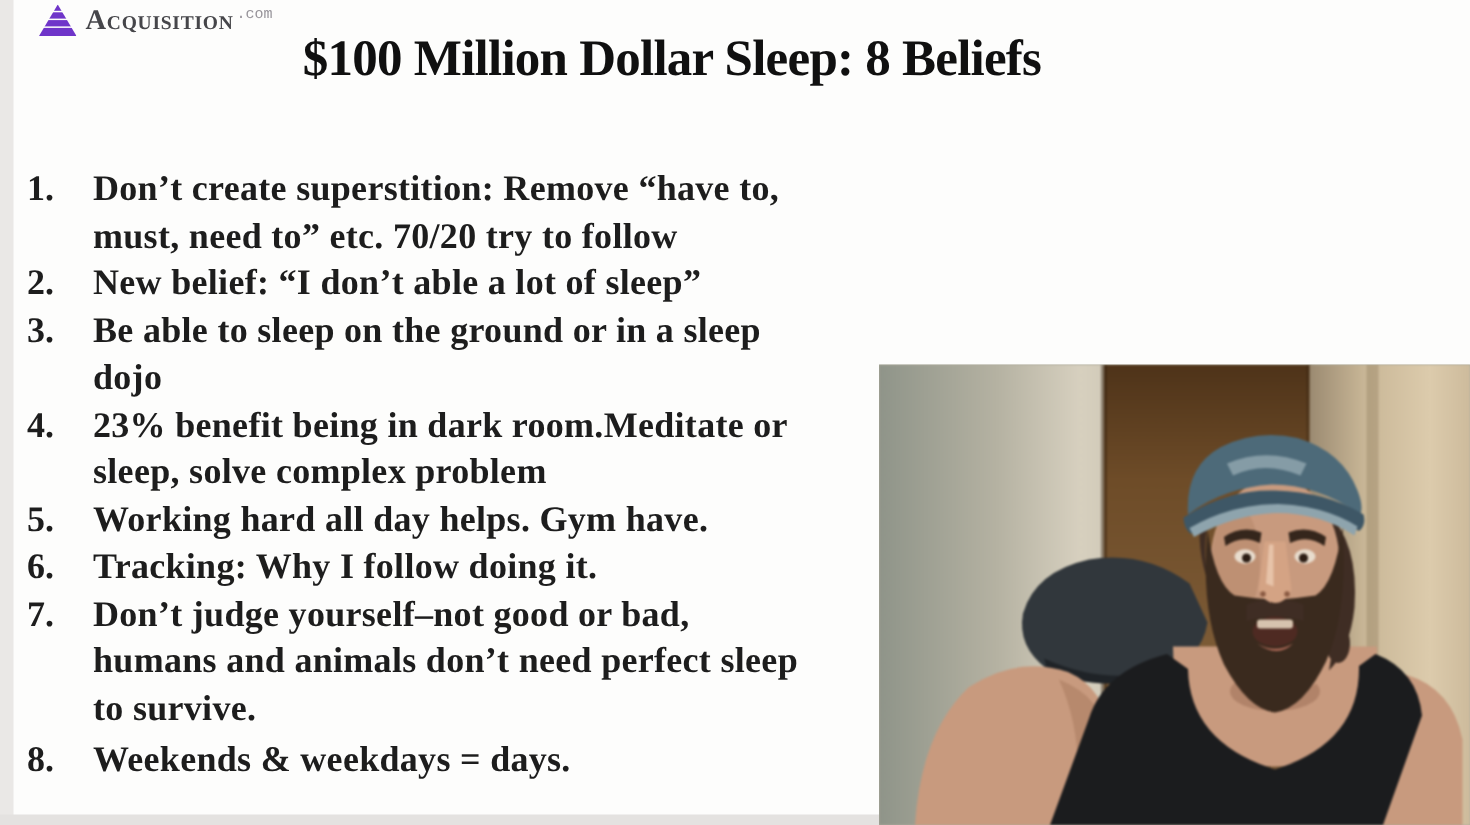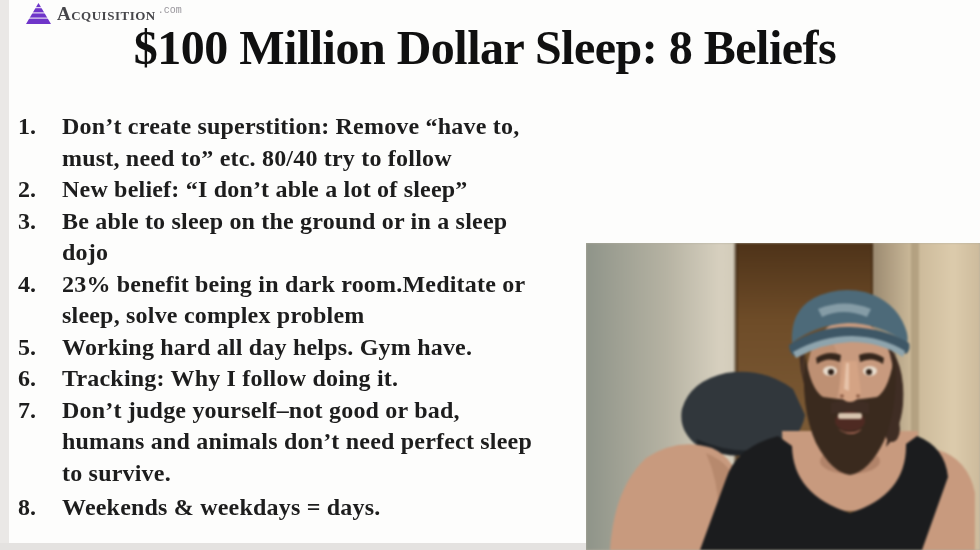--- a/index.html
+++ b/index.html
@@ -14,22 +14,22 @@
   .logo{position:absolute;left:26px;top:3px;display:flex;align-items:flex-start;z-index:2;}
   .logo .pyr{width:25px;height:21px;margin-right:6px;}
   .logo .brand{
     font-size:19px;font-weight:700;color:#46464a;
     font-variant-caps:small-caps;letter-spacing:.5px;line-height:21px;
   }
   .logo .suffix{font-size:10px;color:#97949a;margin-left:2px;line-height:16px;font-family:Liberation Mono, monospace;}
 
   .slide-title{
     position:absolute;left:0;top:20px;width:896px;margin:0;
-    text-align:center;font-size:48px;font-weight:700;color:#101010;
-    letter-spacing:-0.5px;line-height:1.15;z-index:2;padding-left:37px;
+    text-align:center;font-size:34px;font-weight:700;color:#101010;
+    letter-spacing:-0.5px;line-height:1.15;z-index:2;
   }
 
   .beliefs{
     position:absolute;left:18px;top:111px;width:560px;margin:0;padding:0;
     list-style:none;z-index:2;
   }
   .belief{display:flex;font-size:24px;font-weight:700;color:#1d1d1d;line-height:31.5px;}
   .belief .num{flex:0 0 44px;width:44px;}
   .belief .txt{flex:1;white-space:pre-line;letter-spacing:.2px;}
   .belief.last{margin-top:3px;}
@@ -63,21 +63,21 @@
   <span class="brand">Acquisition</span>
   <span class="suffix">.com</span>
 </div>
 
 <h1 class="slide-title">$100 Million Dollar Sleep: 8 Beliefs</h1>
 
 <ol class="beliefs">
   <li class="belief">
       <span class="num">1.</span>
       <span class="txt">Don’t create superstition: Remove “have to,
-must, need to” etc. 80/40 try to follow</span>
+must, need to” etc. 70/20 try to follow</span>
     </li>
   <li class="belief">
       <span class="num">2.</span>
       <span class="txt">New belief: “I don’t able a lot of sleep”</span>
     </li>
   <li class="belief">
       <span class="num">3.</span>
       <span class="txt">Be able to sleep on the ground or in a sleep
 dojo</span>
     </li>

